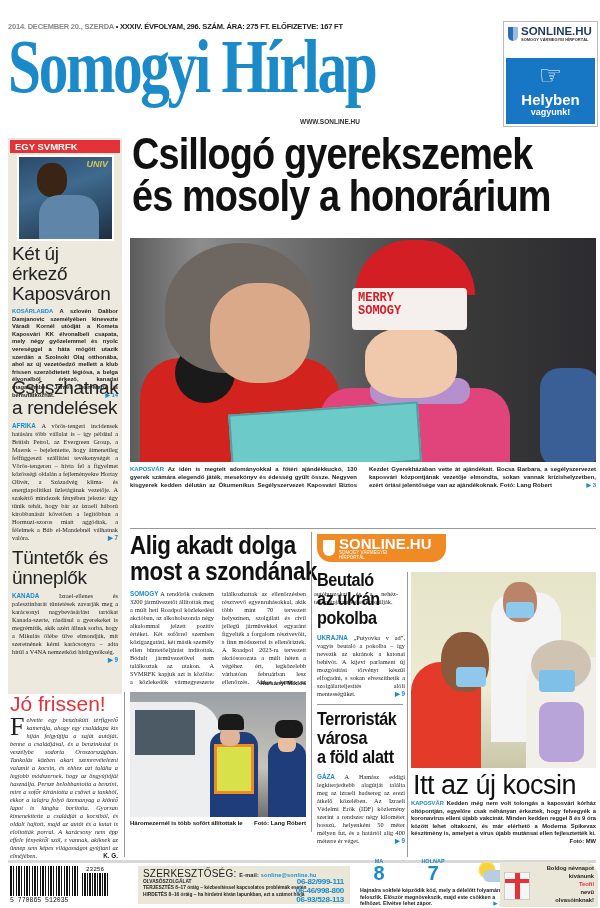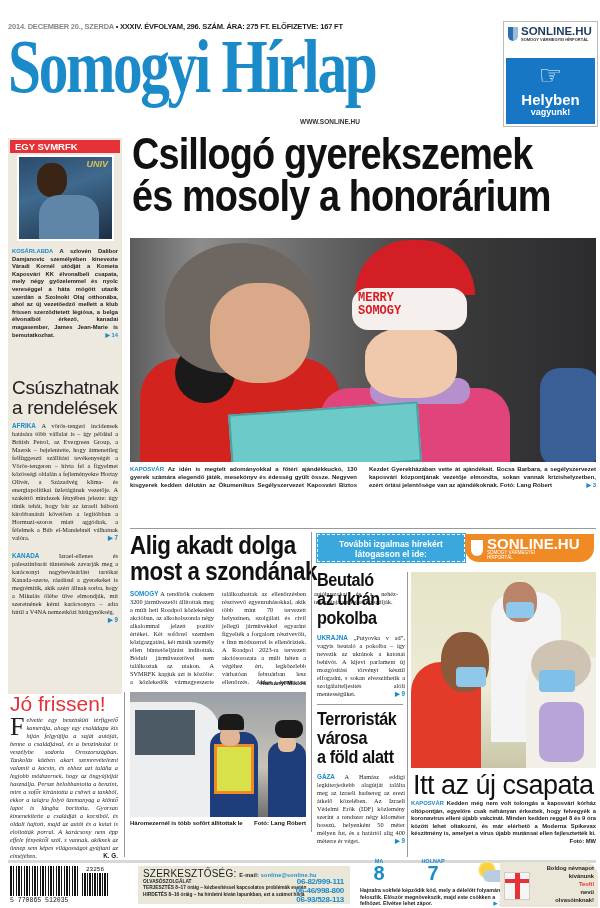--- a/index.html
+++ b/index.html
@@ -38,21 +38,21 @@
   .dropcap { float: left; font-family: "Liberation Serif", serif; font-size: 26px; line-height: 22px; margin-right: 2px; font-style: normal; }
 
   
   .mainhead { left: 132px; top: 133px; font-weight: bold; font-size: 44px; line-height: 42px; letter-spacing: -1px; color: #111; transform: scaleX(0.86); transform-origin: left top; white-space: nowrap; }
   .mainphoto { left: 130px; top: 238px; width: 466px; height: 224px; overflow: hidden; background: linear-gradient(90deg,#5c5c5c 0%,#8d8d8d 15%,#3a3a3a 70%,#2c2c30 100%); }
   .mp-woman-hair { position: absolute; left: 35px; top: 5px; width: 150px; height: 130px; background: #6e6660; border-radius: 50% 50% 40% 40%; }
   .mp-woman-face { position: absolute; left: 80px; top: 45px; width: 100px; height: 100px; background: #d9a98a; border-radius: 45%; }
   .mp-woman-coat { position: absolute; left: 10px; top: 120px; width: 200px; height: 110px; background: #d2231f; border-radius: 40px 40px 0 0; }
   .mp-fur { position: absolute; left: 45px; top: 105px; width: 60px; height: 60px; background: #1a1a1a; border-radius: 50%; }
   .mp-hat { position: absolute; left: 225px; top: 2px; width: 120px; height: 55px; background: #d41e25; border-radius: 60px 60px 0 0; }
-  .mp-hatband { position: absolute; left: 222px; top: 50px; width: 115px; height: 42px; background: #f5f0ee; border-radius: 16px; color: #d41e25; font-weight: bold; font-size: 12px; line-height: 13px; padding: 4px 0 0 6px; font-family: "Liberation Mono", monospace; }
+  .mp-hatband { position: absolute; left: 222px; top: 50px; width: 115px; height: 42px; background: #f5f0ee; border-radius: 4px; color: #d41e25; font-weight: bold; font-size: 12px; line-height: 13px; padding: 4px 0 0 6px; font-family: "Liberation Mono", monospace; }
   .mp-girl-face { position: absolute; left: 235px; top: 90px; width: 92px; height: 70px; background: #f0c9ad; border-radius: 40%; }
   .mp-girl-coat { position: absolute; left: 190px; top: 150px; width: 190px; height: 90px; background: #e0447a; border-radius: 30px 30px 0 0; }
   .mp-scarf { position: absolute; left: 240px; top: 140px; width: 100px; height: 26px; background: #b690cc; border-radius: 12px; }
   .mp-box { position: absolute; left: 100px; top: 170px; width: 190px; height: 60px; background: #6ccbc8; transform: rotate(-4deg); border: 2px solid #4aa3a3; }
   .mp-kid-right { position: absolute; left: 410px; top: 130px; width: 60px; height: 100px; background: #3a5e96; border-radius: 20px; }
   .caption-main { left: 130px; top: 466px; width: 466px; font-size: 6px; line-height: 7.8px; font-weight: bold; color: #222; column-count: 2; column-gap: 12px; text-align: justify; }
   .hr { height: 1px; background: #999; }
 
   
   .h2 { left: 130px; top: 532px; font-weight: bold; font-size: 26px; line-height: 26px; letter-spacing: -0.5px; color: #111; transform: scaleX(0.86); transform-origin: left top; white-space: nowrap; }
@@ -143,37 +143,39 @@
 
 <div class="abs leftcol"></div>
 <div class="abs egyper">EGY SVMRFK</div>
 <div class="abs photo1">
   <div class="univ">UNIV</div>
   <div class="face"></div>
   <div class="jersey"></div>
 </div>
 
 <div class="abs" style="left:12px;top:244px;width:106px;">
+  <div class="h-left">Két új érkező Kaposváron</div>
   <div class="body-sans" style="margin-top:4px;">
     <span class="kick">KOSÁRLABDA</span>
     <span>A szlovén Dalibor Damjanovic személyében kinevezte Váradi Kornél utódját a Kometa Kaposvári KK élvonalbeli csapata, mely négy győzelemmel és nyolc vereséggel a háta mögött utazik szerdán a Szolnoki Olaj otthonába, ahol az új vezetőedző mellett a klub frissen szerződtetett légiósa, a belga élvonalból érkező, kanadai magasember, James Jean-Marie is bemutatkozhat.</span>
     <span class="ref">▶ 14</span>
   </div>
 </div>
 
 <div class="abs" style="left:12px;top:378px;width:106px;">
   <div class="h-left">Csúszhatnak a rendelések</div>
   <div class="body-small" style="margin-top:4px;">
     <span class="kick">AFRIKA</span>
     <span>A vörös-tengeri incidensek hatására több vállalat is – így például a British Petrol, az Evergreen Group, a Maersk – bejelentette, hogy átmenetileg felfüggeszti szállítási tevékenységét a Vörös-tengeren – hívta fel a figyelmet közösségi oldalán a fejleményekre Hortay Olivér, a Századvég klíma- és energiapolitikai üzletágának vezetője. A szakértő mindezek fényében jelezte: úgy tűnik tehát, hogy bár az izraeli háború kirobbanását követően a legitóbban a Hormuzi-szoros miatt aggódtak, a félelmek a Báb el-Mandebnél válhatnak valóra.</span>
     <span class="ref">▶ 7</span>
   </div>
 </div>
 
 <div class="abs" style="left:12px;top:548px;width:106px;">
+  <div class="h-left">Tüntetők és ünneplők</div>
   <div class="body-small" style="margin-top:4px;">
     <span class="kick">KANADA</span>
     <span>Izrael-ellenes és palesztinbarát tüntetések zavarják meg a karácsonyi nagybevásárlást tartókat Kanada-szerte, ráadásul a gyerekeket is megrémítik, akik azért állnak sorba, hogy a Mikulás ölébe ülve elmondják, mit szeretnének kérni karácsonyra – adta hírül a V4NA nemzetközi hírügynökség.</span>
     <span class="ref">▶ 9</span>
   </div>
 </div>
 
 <div class="abs jo">Jó frissen!</div>
 <div class="abs jo-body">
   <span class="dropcap">F</span>
@@ -233,24 +235,20 @@
   <div class="p2-hat2"></div>
 </div>
 <div class="abs cap2">
   <span>Háromezernél is több sofőrt állítottak le</span>
   <span>Fotó: Lang Róbert</span>
 </div>
 
 <div class="abs vline" style="left:311px;top:532px;height:300px;"></div>
 
 <div class="abs promo">
-  <div class="promo-left">
-    <div>További izgalmas hírekért</div>
-    <div>látogasson el ide:</div>
-  </div>
   <div class="promo-right">
     <div class="promo-shield"></div>
     <div>
       <div class="promo-title">SONLINE.HU</div>
       <div class="promo-sub">SOMOGY VÁRMEGYEI</div>
       <div class="promo-sub">HÍRPORTÁL</div>
     </div>
   </div>
 </div>
 
@@ -288,21 +286,21 @@
   <div class="p3-dochead"></div>
   <div class="p3-docmask"></div>
   <div class="p3-nurse"></div>
   <div class="p3-nursehair"></div>
   <div class="p3-nursemask"></div>
   <div class="p3-old"></div>
   <div class="p3-oldhair"></div>
   <div class="p3-oldmask"></div>
   <div class="p3-scarf"></div>
 </div>
-<div class="abs h4">Itt az új csapata</div>
+<div class="abs h4">Itt az új kocsin</div>
 <div class="abs body4 body-sans">
   <span class="kick">KAPOSVÁR</span>
   <span>Kedden még nem volt tolongás a kaposvári kórház oltópontján, egyelőre csak néhányan érkeztek, hogy felvegyék a koronavírus elleni újabb vakcinát. Minden kedden reggel 8 és 9 óra között lehet oltakozni, és már elérhető a Moderna Spikevax készítmény is, amelyet a vírus újabb mutánsai ellen fejlesztették ki.</span>
   <span style="float:right;">Fotó: MW</span>
 </div>
 
 <div class="abs footer-line"></div>
 <div class="abs barcode">
   <div style="position:absolute;left:0;top:0;width:68px;height:30px;background:repeating-linear-gradient(90deg,#111 0 2px,#fff 2px 3px,#111 3px 4px,#fff 4px 6px,#111 6px 7px,#fff 7px 8px);"></div>
   <div style="position:absolute;left:72px;top:7px;width:26px;height:23px;background:repeating-linear-gradient(90deg,#111 0 1px,#fff 1px 2px,#111 2px 4px,#fff 4px 5px);"></div>

